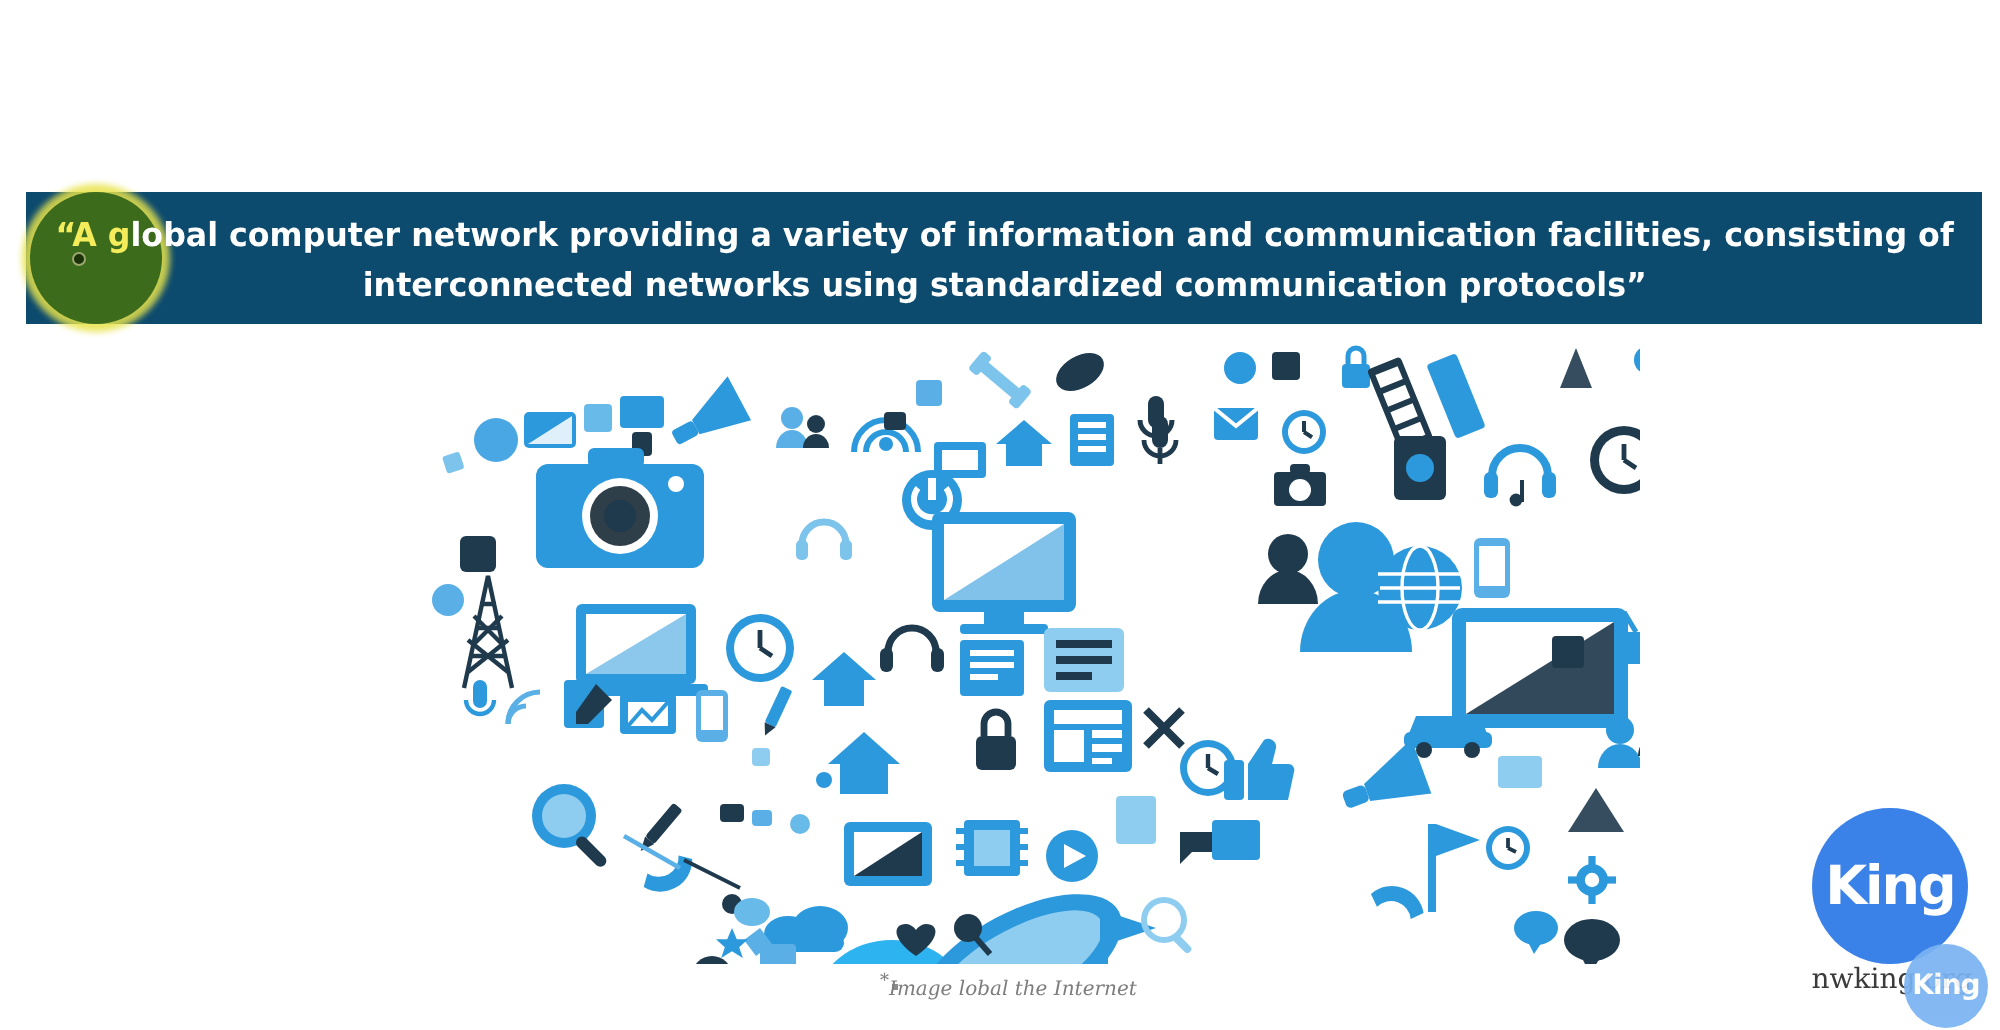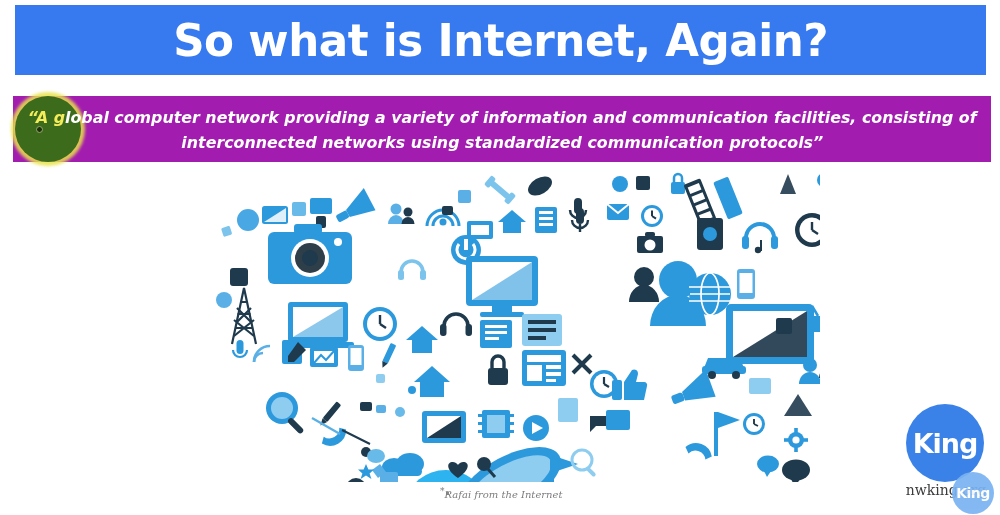--- a/index.html
+++ b/index.html
@@ -42,22 +42,21 @@
     transform: scaleX(0.97);
   }
 
   
   #quote-bar {
     position: absolute;
     left: 13px;
     top: 96px;
     width: 978px;
     height: 66px;
-    background: #a21caf;
-    font-style: italic;
+    background: #0c4a6e;
   }
   #quote-halo {
     position: absolute;
     left: -2px;
     top: -4px;
     width: 74px;
     height: 74px;
     border-radius: 50%;
     background: #e8e34a;
     opacity: 0.85;
@@ -243,23 +242,20 @@
     font-size: 14px;
     line-height: 1;
     letter-spacing: -0.5px;
   }
 </style>
 </head>
 <body>
 
 <div id="slide">
 
-  <div id="title-bar">
-    <div id="title-text">So what is Internet, Again?</div>
-  </div>
 
   <div id="quote-bar">
     <div id="quote-halo"></div>
     <div id="quote-circle"></div>
     <div id="quote-dot"></div>
     <div id="quote-text-wrap">
       <div class="quote-line"><span class="quote-hi">“A g</span><span>lobal computer network providing a variety of information and communication facilities, consisting of</span></div>
       <div class="quote-line">interconnected networks using standardized communication protocols”</div>
     </div>
   </div>
@@ -925,21 +921,21 @@
         </g>
         <g transform="translate(624,8)" fill="#2d99dd">
             <circle r="7"></circle>
           </g>
         <circle cx="660" cy="16" r="5" fill="#8ecdf0"></circle>
       </g>
     </svg>
   </div>
 
   <div id="caption-tick"></div>
-  <div id="map-caption"><span class="star">*</span><span>Rafai from the Internet</span></div>
+  <div id="map-caption"><span class="star">*</span><span>Image lobal the Internet</span></div>
 
 
   <div id="brand">
     <div id="brand-circle">
       <span id="brand-circle-text">King</span>
     </div>
     <div id="brand-sub">nwking.org</div>
     <div id="brand-mini">
       <span id="brand-mini-text">King</span>
     </div>

